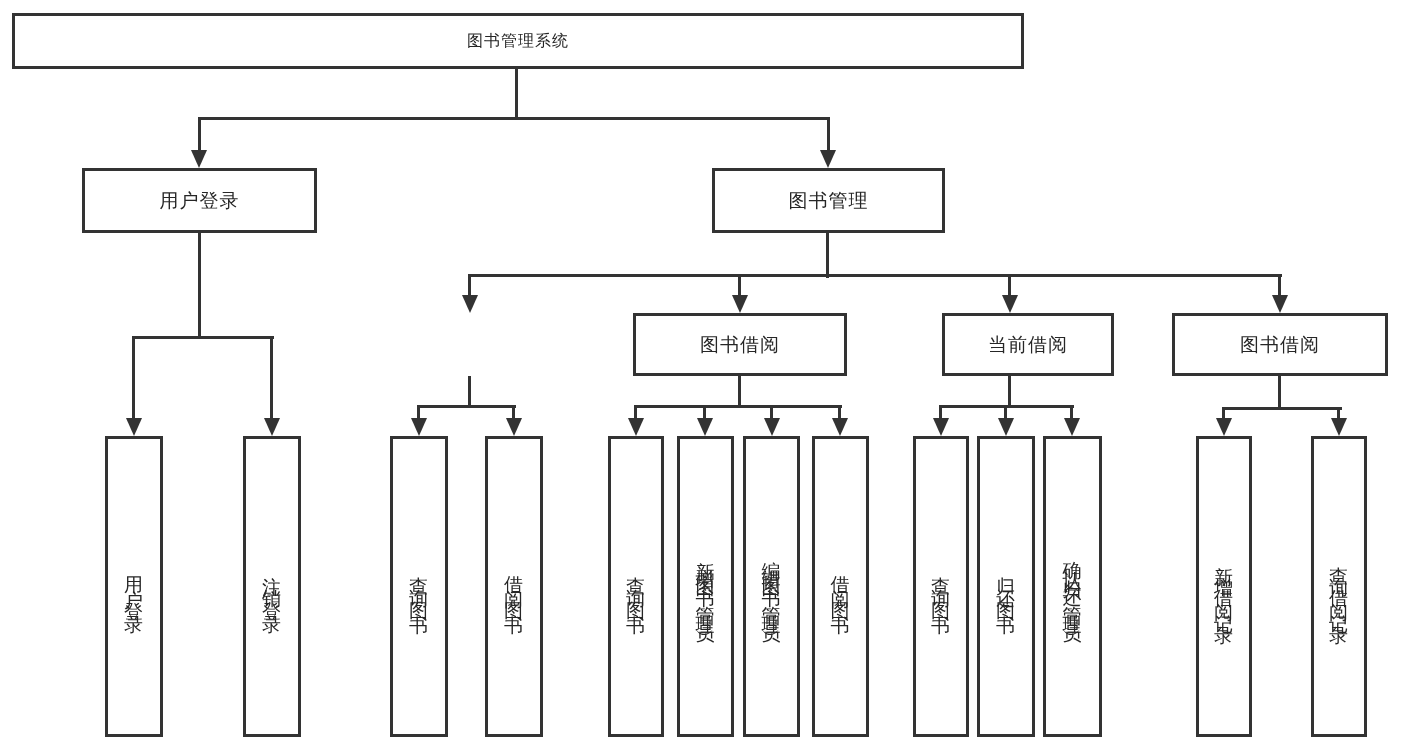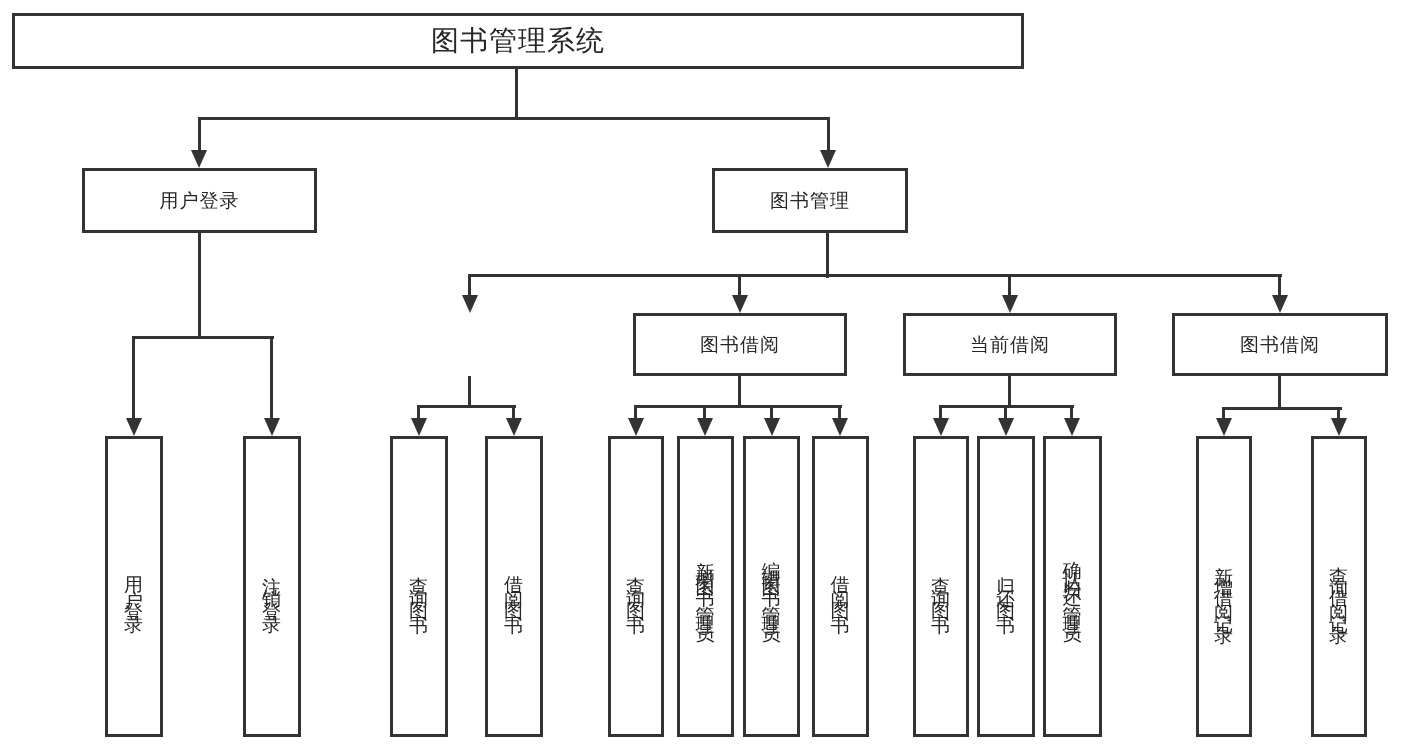--- a/index.html
+++ b/index.html
@@ -11,21 +11,21 @@
   html,body{margin:0;padding:0;background:#fff;}
   .canvas{
     position:relative;width:1405px;height:747px;background:var(--bg);
     overflow:hidden;font-family:"DejaVu Sans",sans-serif;
   }
   .box{
     position:absolute;box-sizing:border-box;border:3px solid var(--line);
     background:#fff;display:flex;align-items:center;justify-content:center;
   }
   .hlabel{font-size:19px;color:var(--text);letter-spacing:1px;white-space:nowrap;}
-  .root-label{font-size:28px;}
+  .root-label{font-size:16px;}
   .vlabel{
     writing-mode:vertical-rl;text-orientation:mixed;
     font-size:19px;color:var(--text);letter-spacing:13px;line-height:1;
     white-space:nowrap;
   }
   .vlabel.long{letter-spacing:9px;}
   .vlabel.mid{letter-spacing:12px;}
   .hl{position:absolute;height:3px;background:var(--line);}
   .vl{position:absolute;width:3px;background:var(--line);}
   .ah{
@@ -50,21 +50,21 @@
   <div class="vl" style="left:515px;top:68px;height:51px"></div>
   <div class="hl" style="left:198px;top:117px;width:632px"></div>
   <div class="vl" style="left:198px;top:117px;height:35px"></div>
   <div class="ah" style="left:191px;top:150px"></div>
   <div class="vl" style="left:827px;top:117px;height:35px"></div>
   <div class="ah" style="left:820px;top:150px"></div>
 
   <div class="box" style="left:82px;top:168px;width:235px;height:65px">
     <span class="hlabel">用户登录</span>
   </div>
-  <div class="box" style="left:712px;top:168px;width:196px;height:65px">
+  <div class="box" style="left:712px;top:168px;width:233px;height:65px">
     <span class="hlabel">图书管理</span>
   </div>
 
   <div class="vl" style="left:198px;top:233px;height:106px"></div>
   <div class="hl" style="left:132px;top:336px;width:142px"></div>
   <div class="vl" style="left:132px;top:336px;height:84px"></div>
   <div class="ah" style="left:126px;top:418px"></div>
   <div class="vl" style="left:270px;top:336px;height:84px"></div>
   <div class="ah" style="left:264px;top:418px"></div>
 
@@ -75,21 +75,21 @@
   <div class="vl" style="left:738px;top:274px;height:23px"></div>
   <div class="ah" style="left:732px;top:295px"></div>
   <div class="vl" style="left:1008px;top:274px;height:23px"></div>
   <div class="ah" style="left:1002px;top:295px"></div>
   <div class="vl" style="left:1278px;top:274px;height:23px"></div>
   <div class="ah" style="left:1272px;top:295px"></div>
 
   <div class="box" style="left:633px;top:313px;width:214px;height:63px">
     <span class="hlabel">图书借阅</span>
   </div>
-  <div class="box" style="left:903px;top:313px;width:214px;height:63px">
+  <div class="box" style="left:942px;top:313px;width:172px;height:63px">
     <span class="hlabel">当前借阅</span>
   </div>
   <div class="box" style="left:1172px;top:313px;width:216px;height:63px">
     <span class="hlabel">图书借阅</span>
   </div>
 
   <div class="vl" style="left:468px;top:376px;height:32px"></div>
   <div class="hl" style="left:417px;top:405px;width:99px"></div>
   <div class="vl" style="left:417px;top:405px;height:15px"></div>
   <div class="ah" style="left:411px;top:418px"></div>

